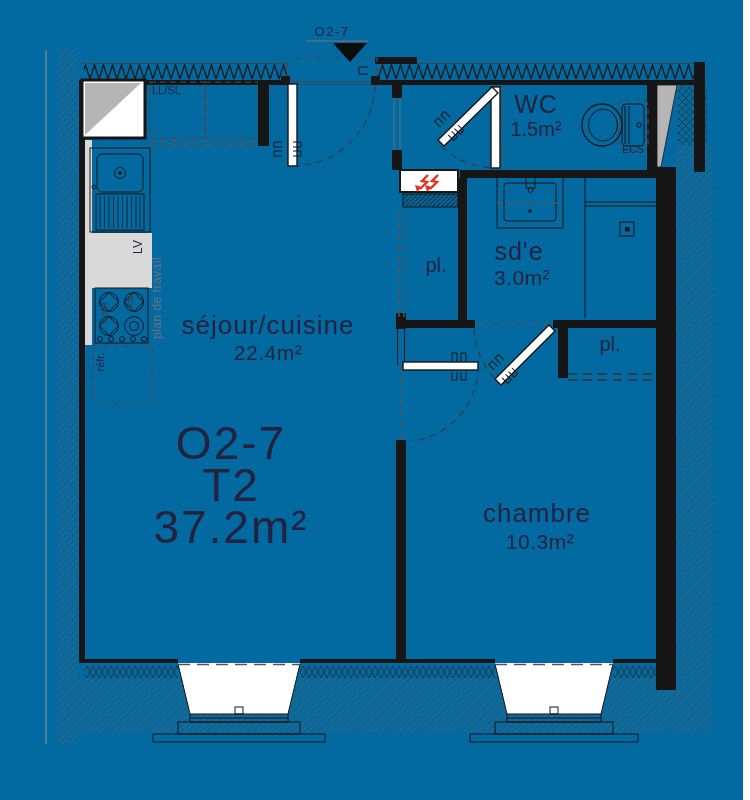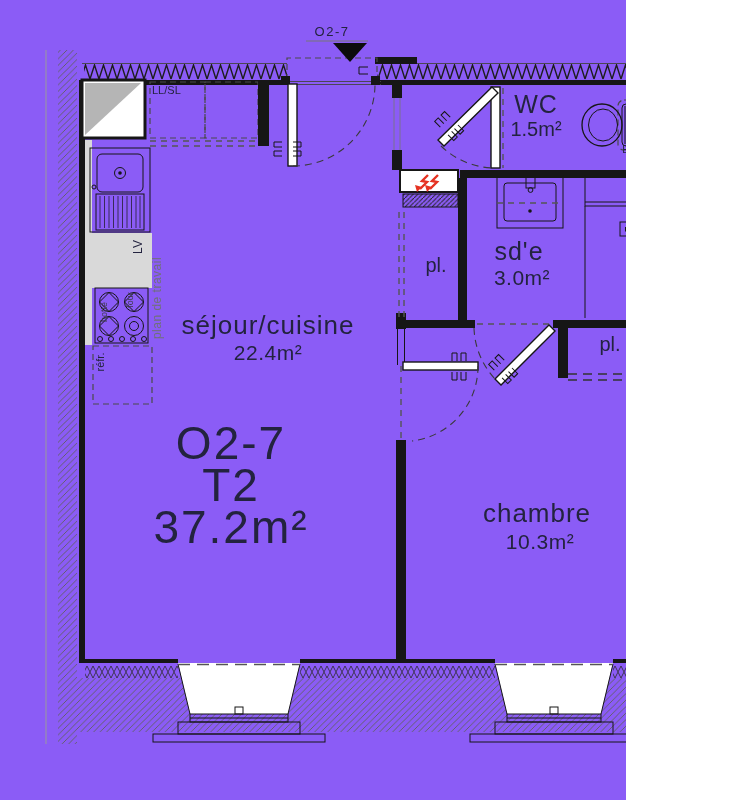--- a/index.html
+++ b/index.html
@@ -1,16 +1,16 @@
 <!DOCTYPE html>
 <html><head>
 <meta charset="utf-8">
 <style>
   html,body{margin:0;padding:0;background:#ffffff;}
-  #stage{position:relative;width:626px;height:800px;background:#8b5cf6;overflow:hidden;
+  #stage{position:relative;width:743px;height:800px;background:#0369a1;overflow:hidden;
          font-family:"Liberation Sans",sans-serif;}
   svg{display:block}
   .w{fill:#161616}
   .s{stroke:#161616;stroke-width:1.3;fill:none}
   .s1{stroke:#161616;stroke-width:1;fill:none}
   .thin{stroke:#444444;stroke-width:0.9;fill:none}
   .leaf{fill:#ffffff;stroke:#161616;stroke-width:1.4}
   .arc{fill:none;stroke:#3a3a3a;stroke-width:1.1;stroke-dasharray:7 5}
   .dashbox{fill:none;stroke:#4a4a4a;stroke-width:1.2;stroke-dasharray:6 4}
   .slide{fill:none;stroke:#555555;stroke-width:1.4;stroke-dasharray:6 5}

